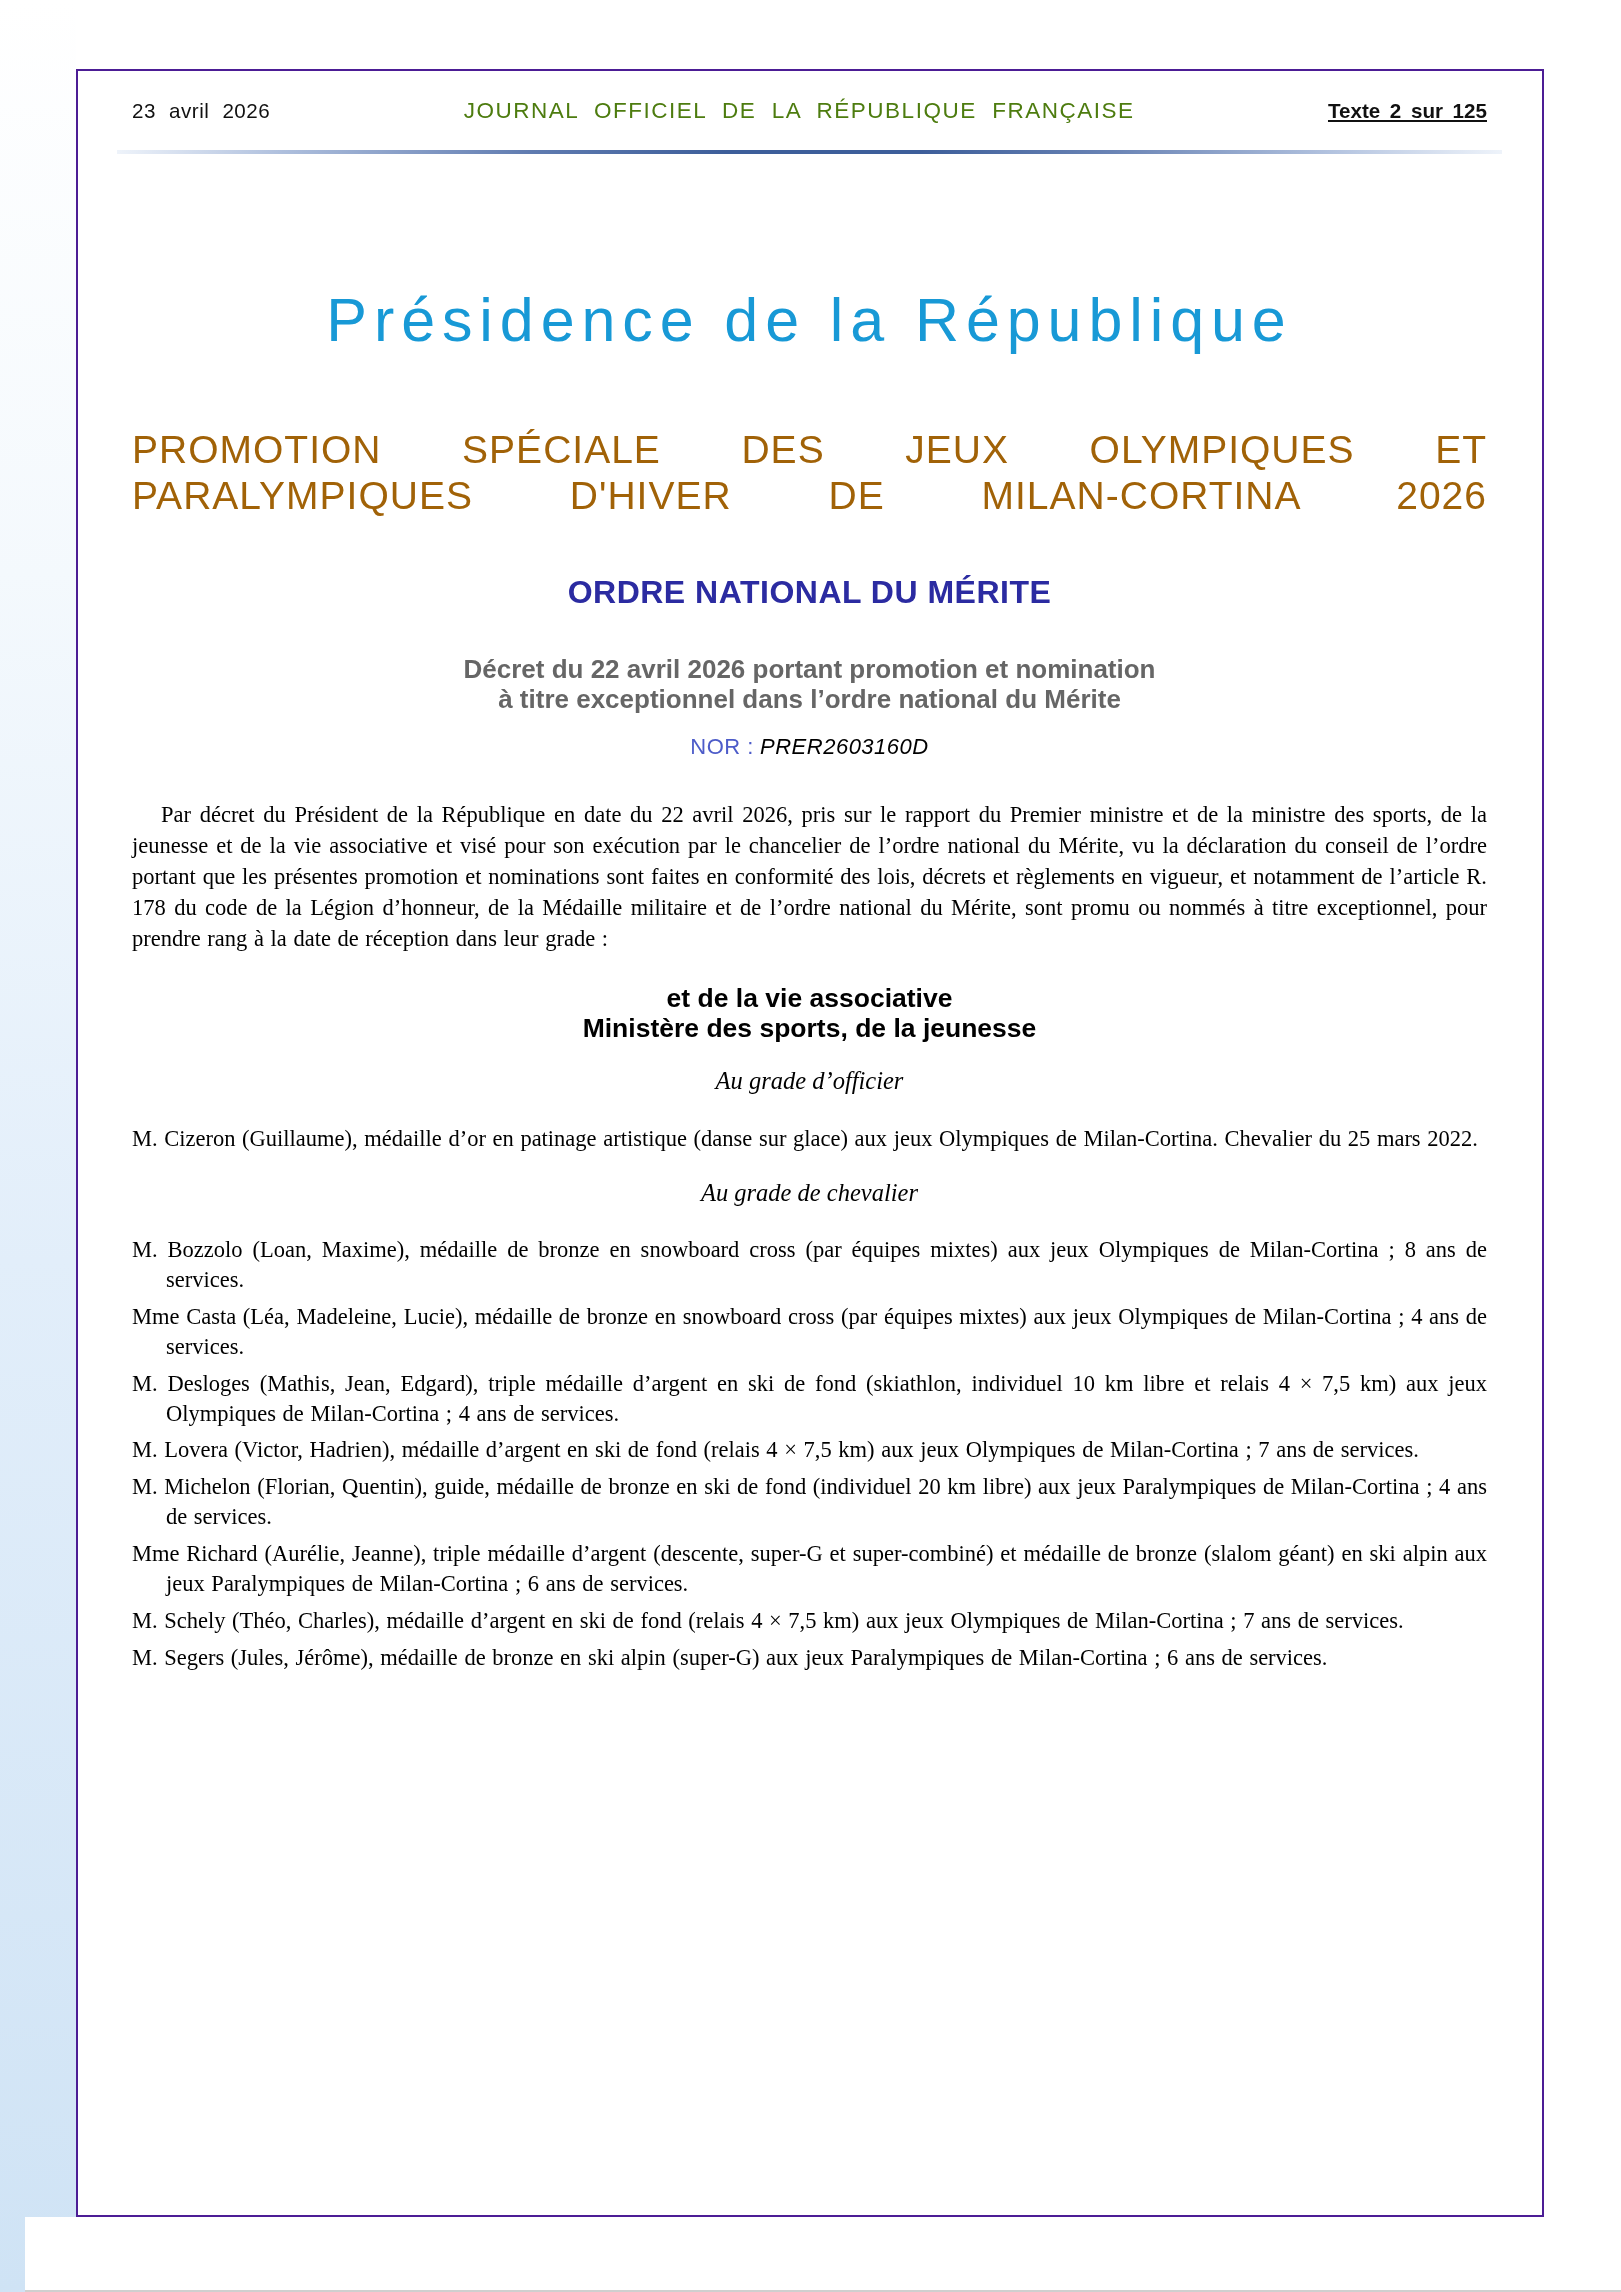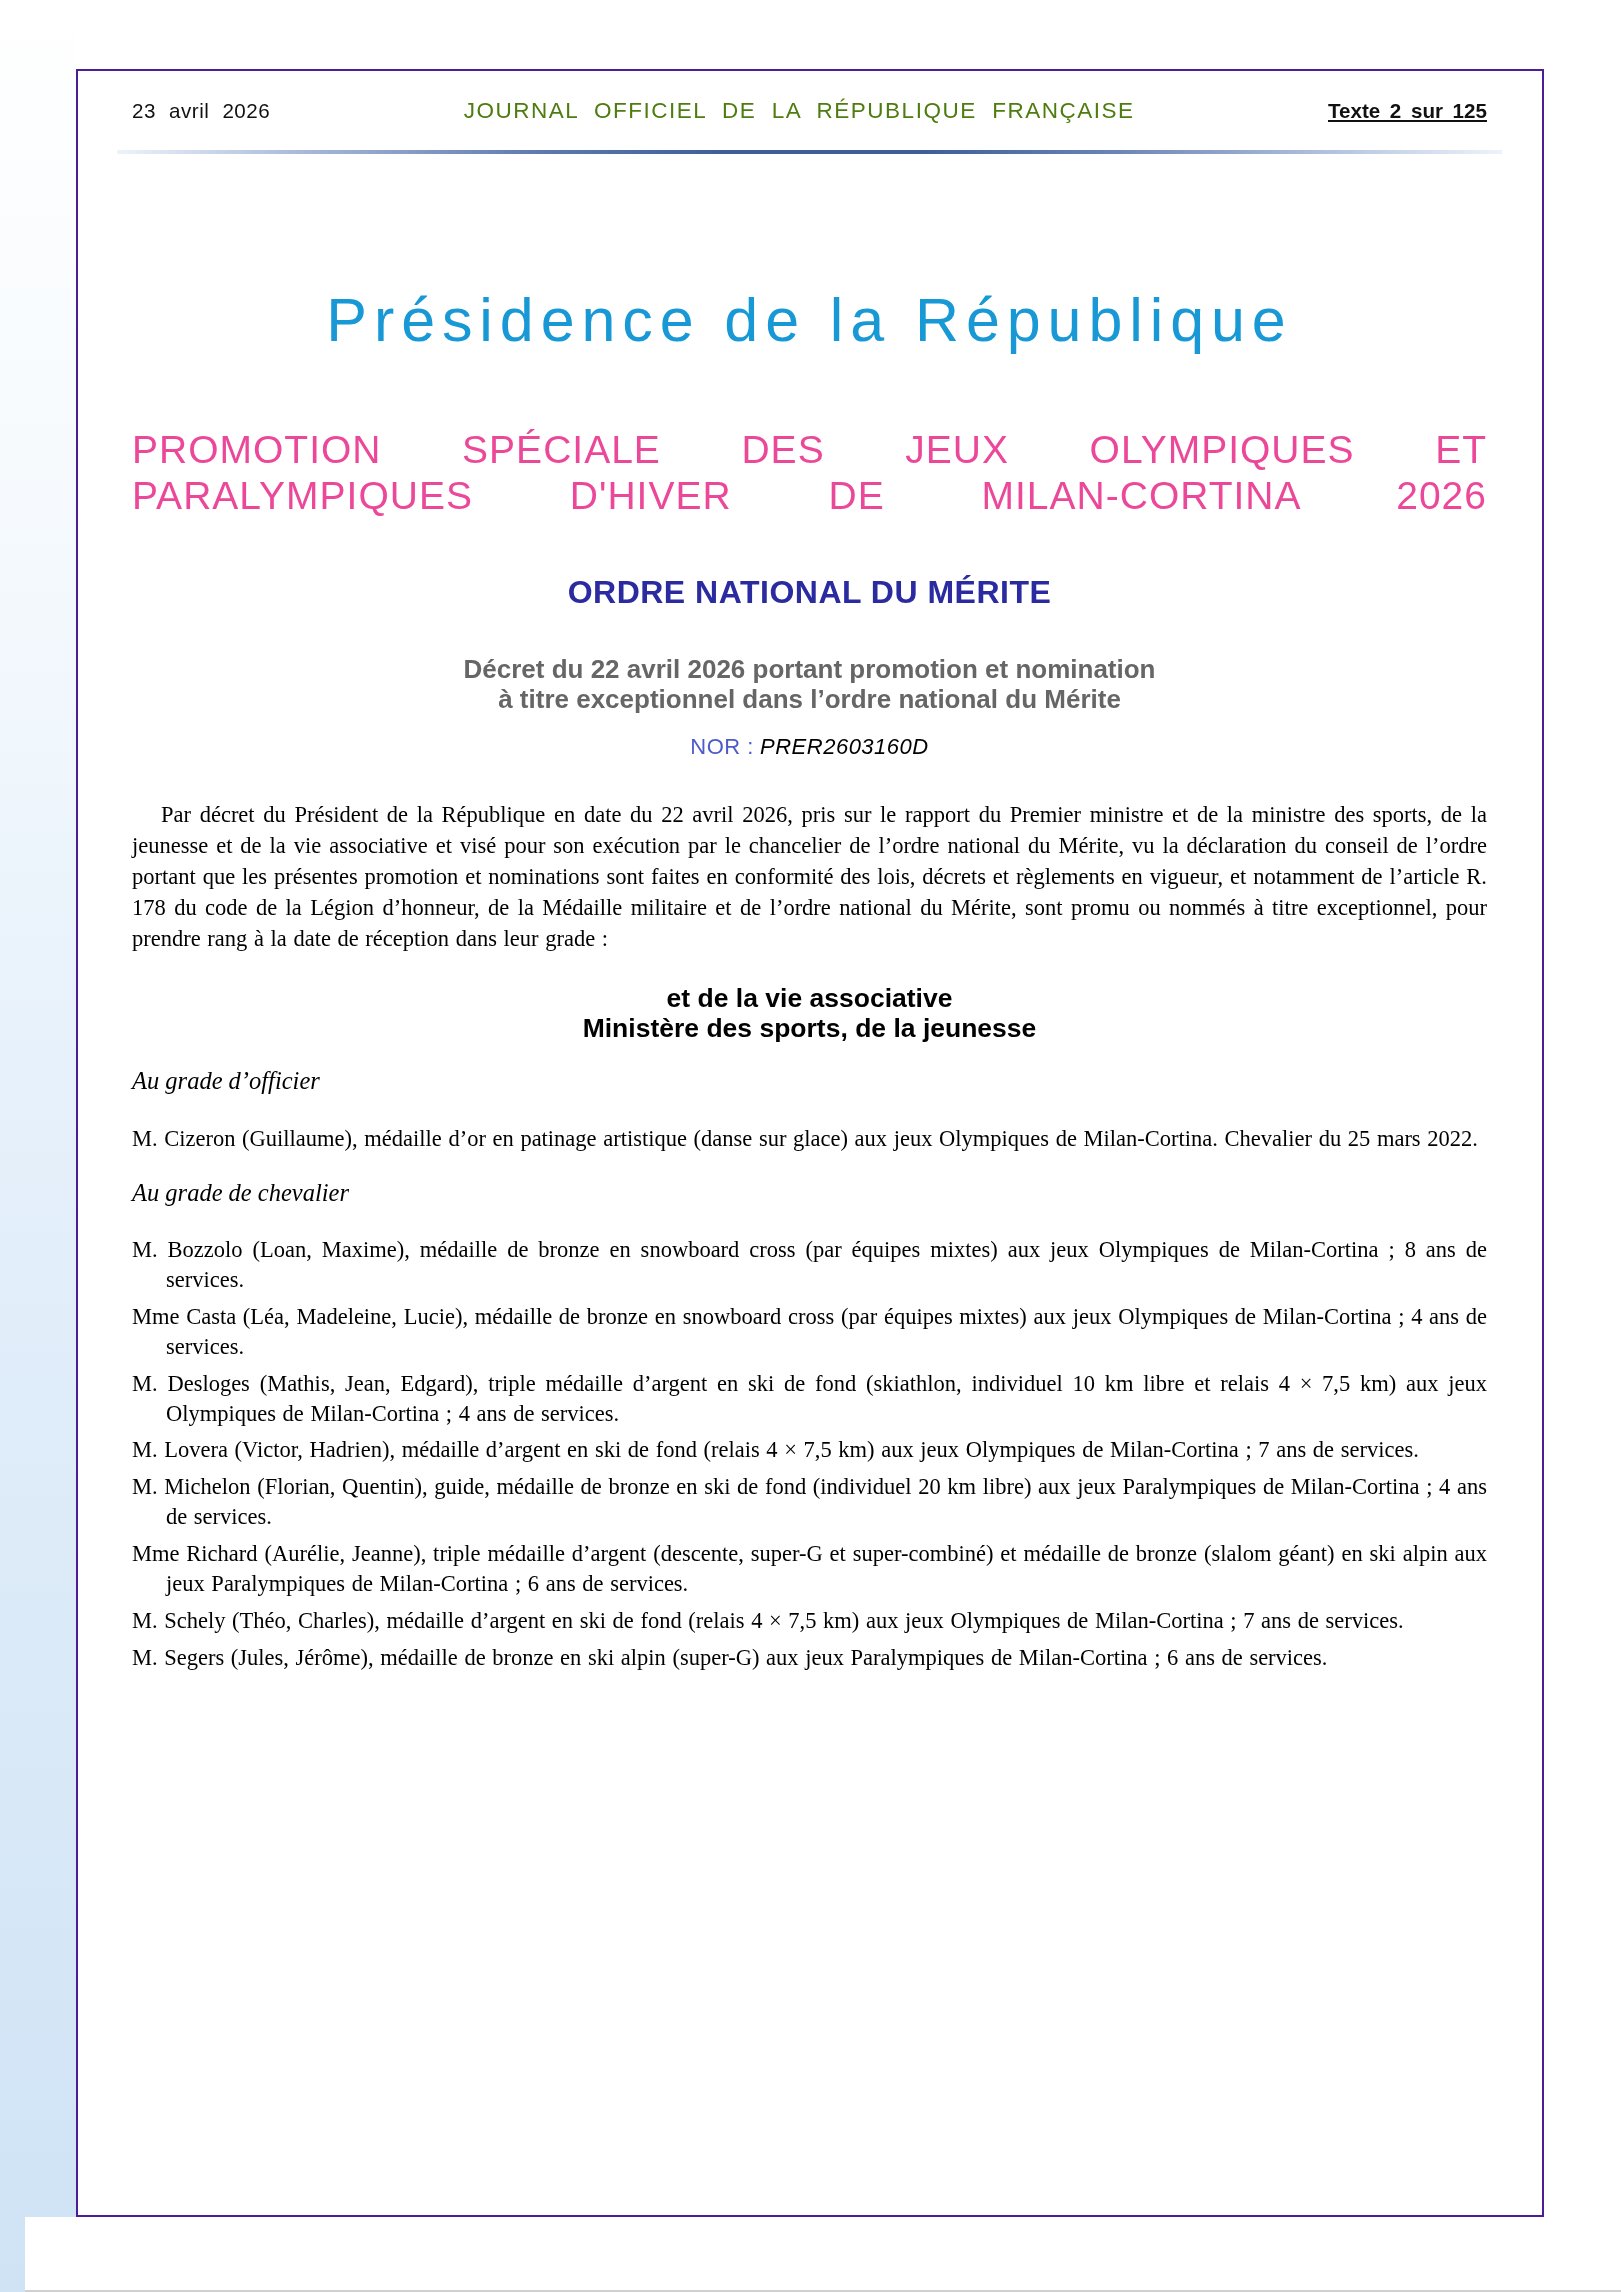--- a/index.html
+++ b/index.html
@@ -46,21 +46,21 @@
       #3d5e9a 58%, #6a84b5 72%, #b4c4e0 88%, #eef3fa 100%);
   }
 
   .doc-title{
     margin-top:131px;text-align:center;
     color:#1899d6;font-size:61px;letter-spacing:6.9px;font-weight:400;
     white-space:nowrap;
   }
 
   .promo{
-    margin-top:72px;color:#ec4899;font-size:39px;line-height:46px;
+    margin-top:72px;color:#a16207;font-size:39px;line-height:46px;
     letter-spacing:1px;font-weight:400;
   }
   .promo .jline{text-align:justify;text-align-last:justify;}
 
   .order-heading{
     margin-top:55px;text-align:center;
     color:#2b2ba1;font-size:32px;font-weight:bold;letter-spacing:0.5px;
   }
 
   .decree-heading{
@@ -78,21 +78,21 @@
     margin-top:39px;font-size:22.5px;line-height:31px;color:#000;
     text-align:justify;text-indent:29px;word-spacing:1px;
   }
 
   .ministry-heading{
     margin-top:29px;text-align:center;color:#000;
     font-size:26.5px;line-height:30px;font-weight:bold;
   }
 
   .grade-heading{
-    text-align:left;font-style:italic;font-size:24.5px;color:#000;
+    text-align:center;font-style:italic;font-size:24.5px;color:#000;
   }
   .grade-heading.officier{margin-top:23.5px;}
   .grade-heading.chevalier{margin-top:25.5px;}
 
   .entries{margin-top:27.4px;}
   .entries.first{margin-top:29px;}
   .entry{
     font-size:22.5px;line-height:30px;color:#000;
     text-align:justify;word-spacing:1px;
     padding-left:34px;text-indent:-34px;

